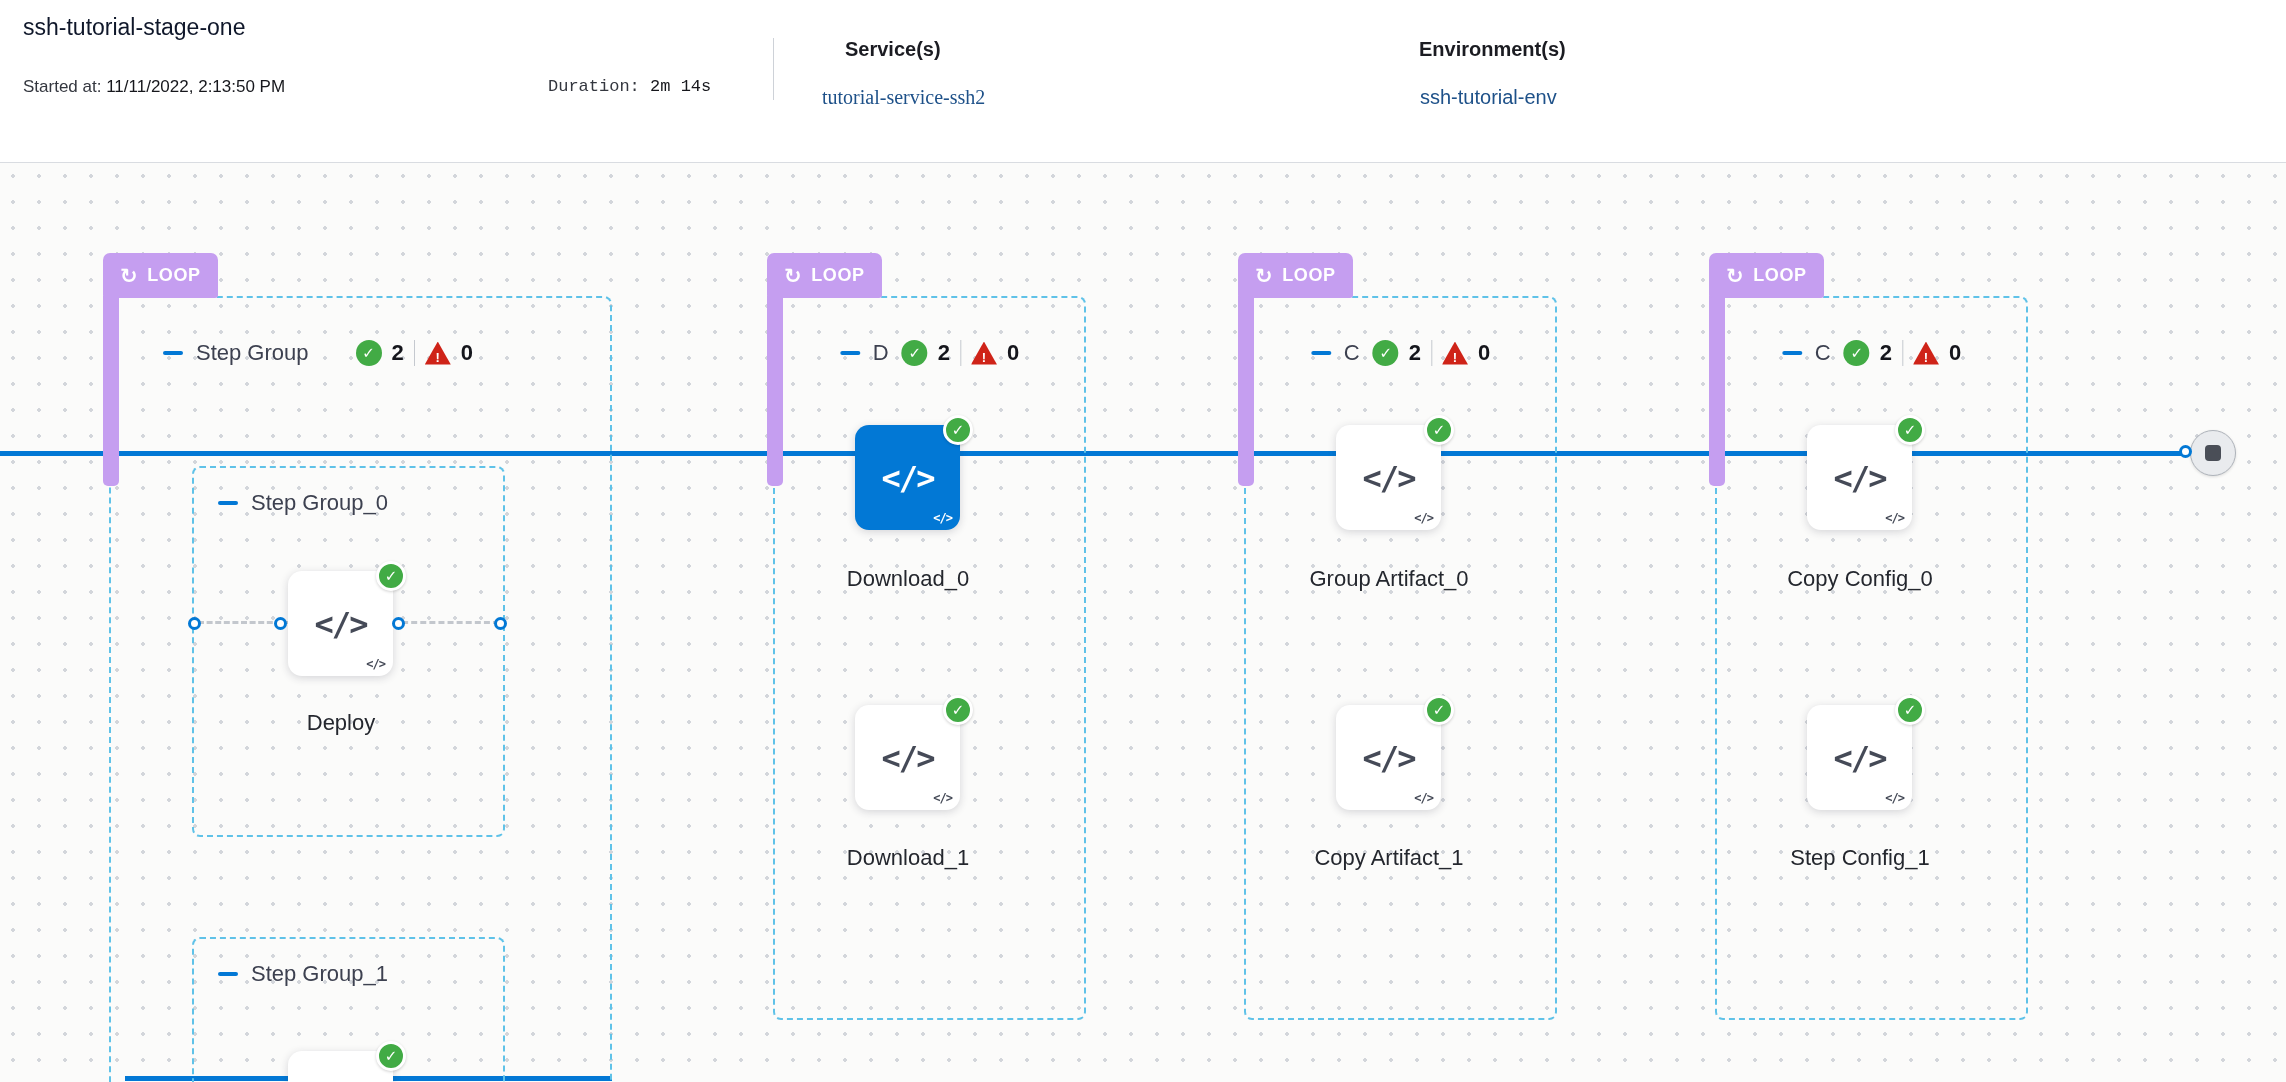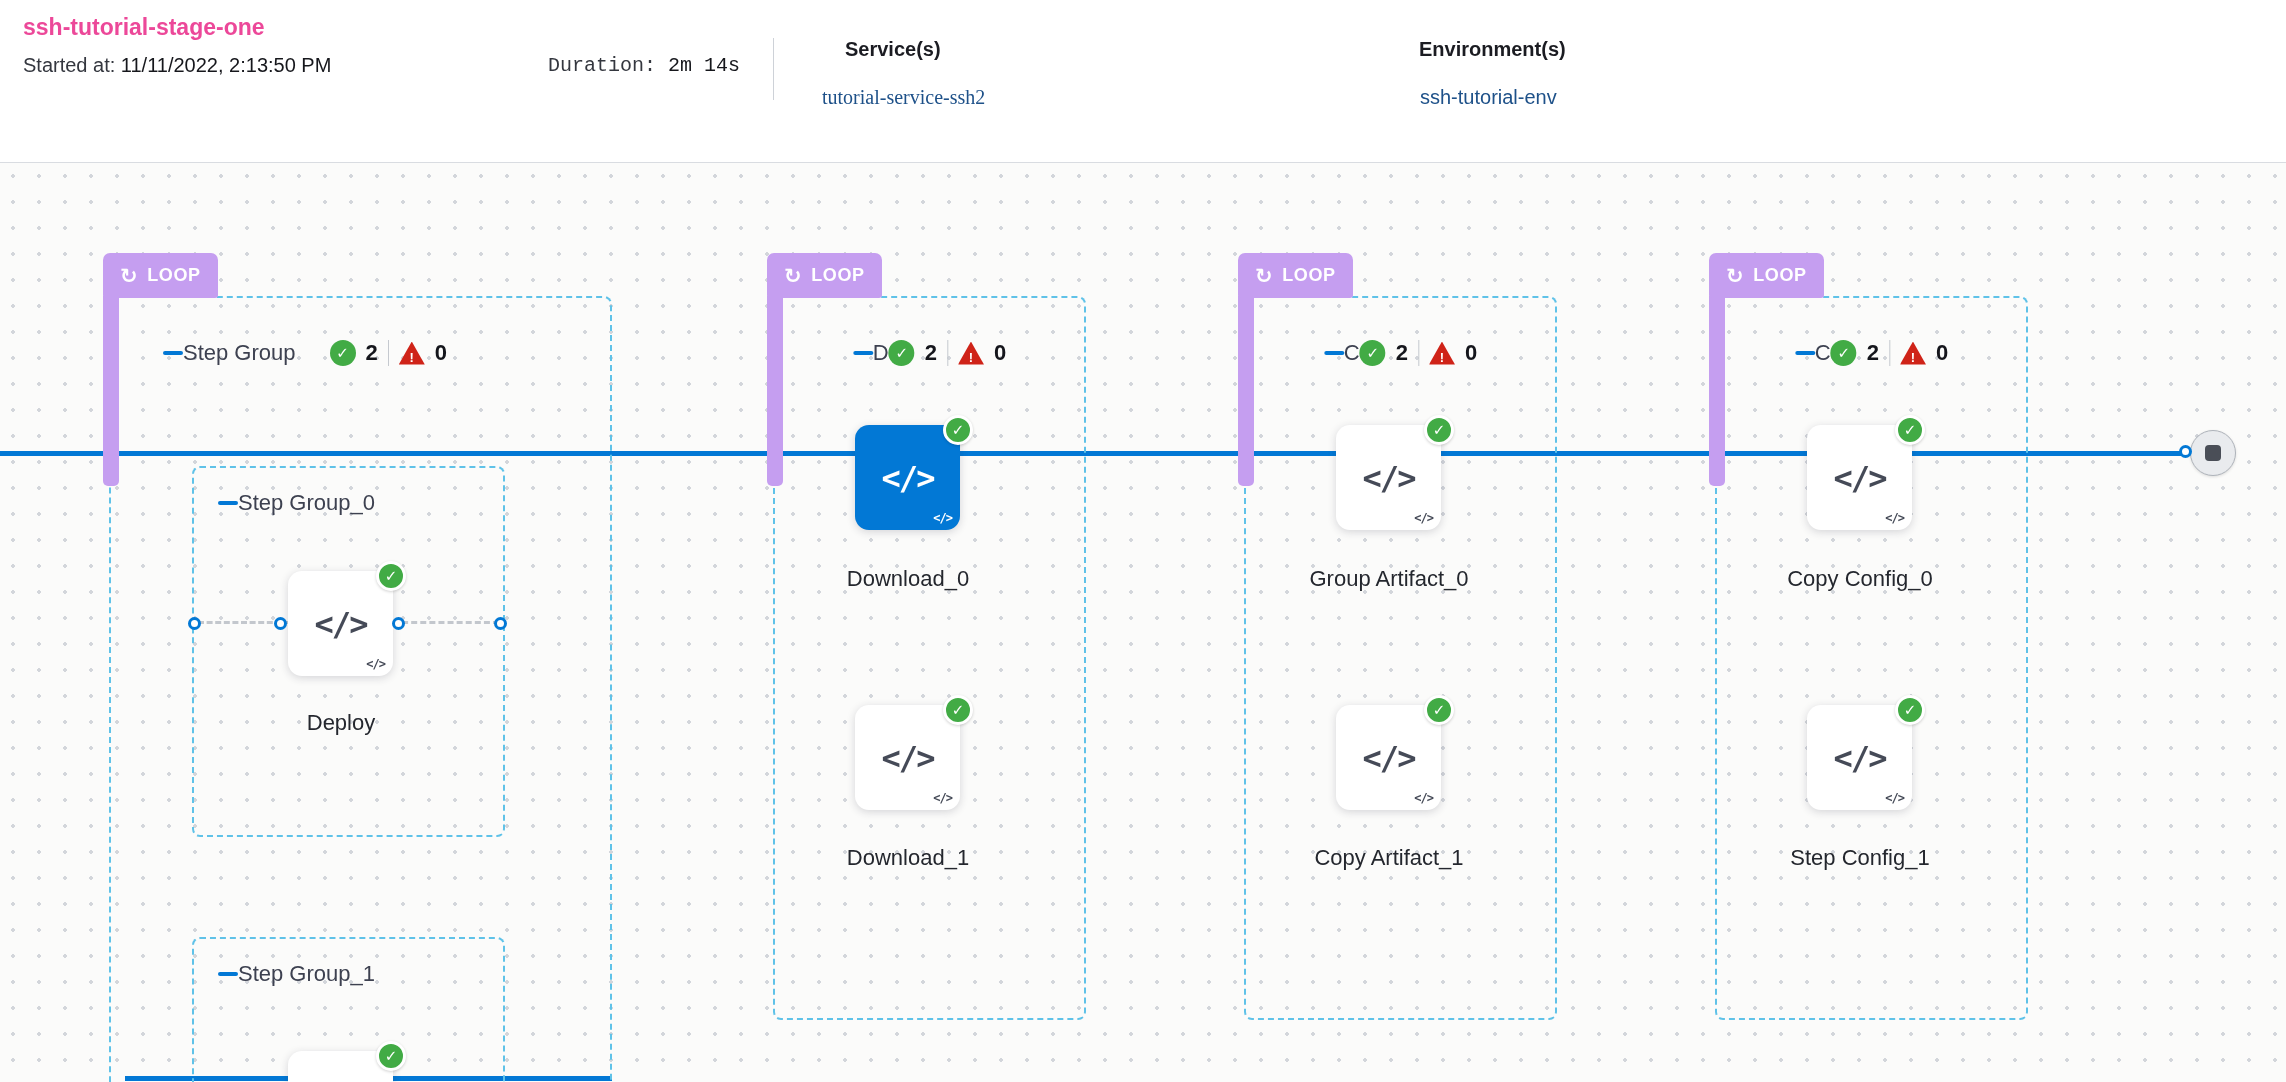--- a/index.html
+++ b/index.html
@@ -2,22 +2,22 @@
 <html><head>
 <meta charset="utf-8">
 <style>
   * { margin:0; padding:0; box-sizing:border-box; }
   html,body { width:2286px; height:1082px; }
   body { font-family:"Liberation Sans","DejaVu Sans",sans-serif; background:#ffffff; overflow:hidden; }
   .page { position:relative; width:2286px; height:1082px; overflow:hidden; }
 
   
   .header { position:absolute; top:0; left:0; width:2286px; height:163px; background:#ffffff; border-bottom:1px solid #d9dce1; z-index:10; }
-  .title { position:absolute; left:23px; top:14px; font-size:23px; font-weight:700; color:#ec4899; }
-  .meta-line { position:absolute; top:54px; font-size:20px; color:#23262d; white-space:nowrap;text-align:center; }
+  .title { position:absolute; left:23px; top:14px; font-size:23px; font-weight:400; color:#0f172a; }
+  .meta-line { position:absolute; top:77px; font-size:17px; color:#23262d; white-space:nowrap;text-align:center; }
   .meta-label { color:#34373f; }
   .meta-value { color:#16171c; font-weight:500; }
   .header-vdiv { position:absolute; left:773px; top:38px; width:1px; height:62px; background:#ced2d8; }
   .section-label { position:absolute; top:38px; font-size:20px; font-weight:700; color:#1b1c22;margin-left:23px; }
   .section-link { position:absolute; top:86px; font-size:20px; color:#1e5189; cursor:pointer; }
 
   
   .canvas { position:absolute; top:163px; left:0; width:2286px; height:919px; overflow:hidden;
             background-color:#fbfbfa;
             background-image:radial-gradient(circle, #d3d6db 1.8px, transparent 2px);
@@ -29,21 +29,21 @@
   .group { position:absolute; border:2px dashed #5fc2e8; border-radius:8px; z-index:2; }
   .nested-group { position:absolute; border:2px dashed #5fc2e8; border-radius:8px; }
 
   .loop-tag { position:absolute; top:-45px; left:-8px; height:45px; display:flex; align-items:center; gap:9px;
               padding:0 17px; background:#c59ef0; color:#fff; border-radius:7px 7px 3px 3px;
               font-size:18px; font-weight:700; letter-spacing:.6px; z-index:4; }
   .loop-glyph { font-size:21px; font-weight:700; line-height:1; }
   .loop-strip { position:absolute; top:-2px; left:-8px; width:16px; height:190px; background:#c59ef0;
                 border-radius:0 0 5px 5px; z-index:2; }
 
-  .group-header { position:absolute; top:40px; display:flex; align-items:center; height:30px; z-index:3; white-space:nowrap;justify-content:center; }
+  .group-header { position:absolute; top:40px; display:flex; align-items:center; gap:13px; height:30px; z-index:3; white-space:nowrap;justify-content:center; }
   .group-header.centered { left:50%; transform:translateX(-50%); }
   .collapse-dash { width:20px; height:4px; border-radius:2px; background:#0278d5; flex:none; }
   .group-label { font-size:22px; color:#3d4150; }
   .status { display:flex; align-items:center; gap:10px; }
   .check-badge { width:26px; height:26px; border-radius:50%; background:#42ab45; color:#fff;
                  display:flex; align-items:center; justify-content:center; font-size:15px; font-weight:700; flex:none; }
   .count { font-size:22px; font-weight:700; color:#15161c; }
   .vdiv { width:1px; height:26px; background:#c5c9cf; }
   .warn-tri { width:26px; height:23px; clip-path:polygon(50% 0, 100% 100%, 0 100%); background:#cf2318; color:#fff;
               display:flex; align-items:flex-end; justify-content:center; font-size:13px; font-weight:700; flex:none; }

